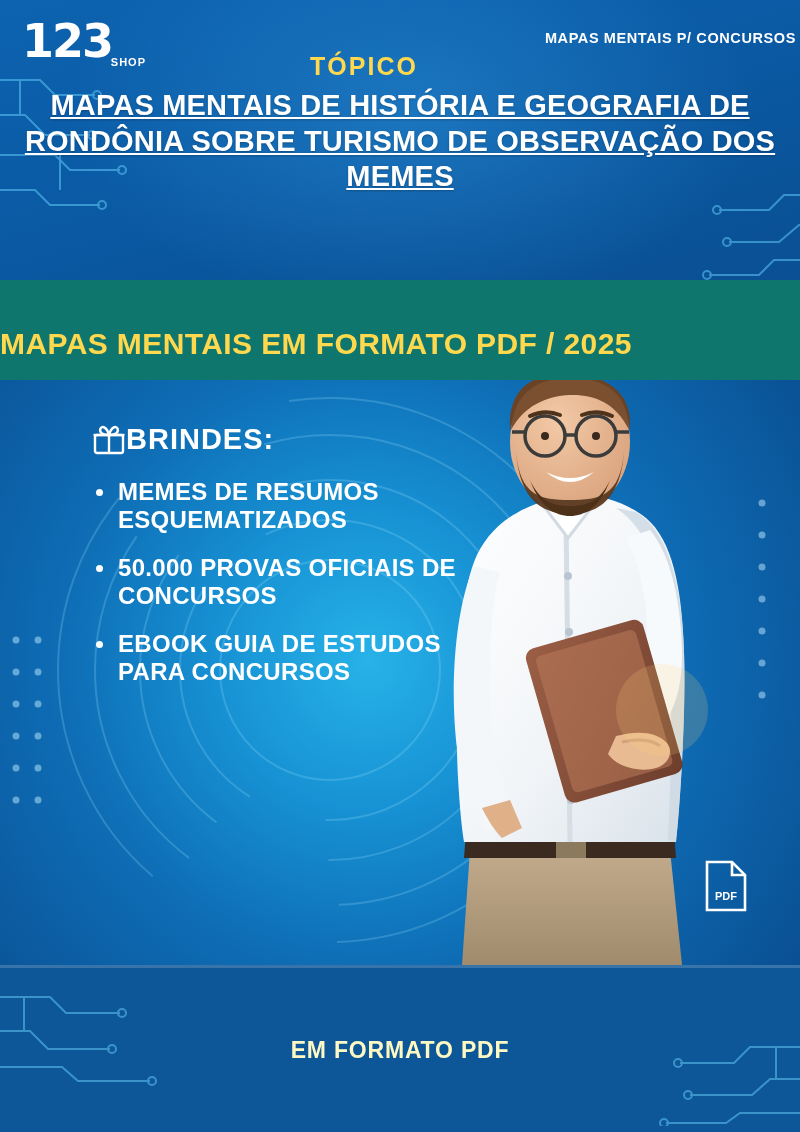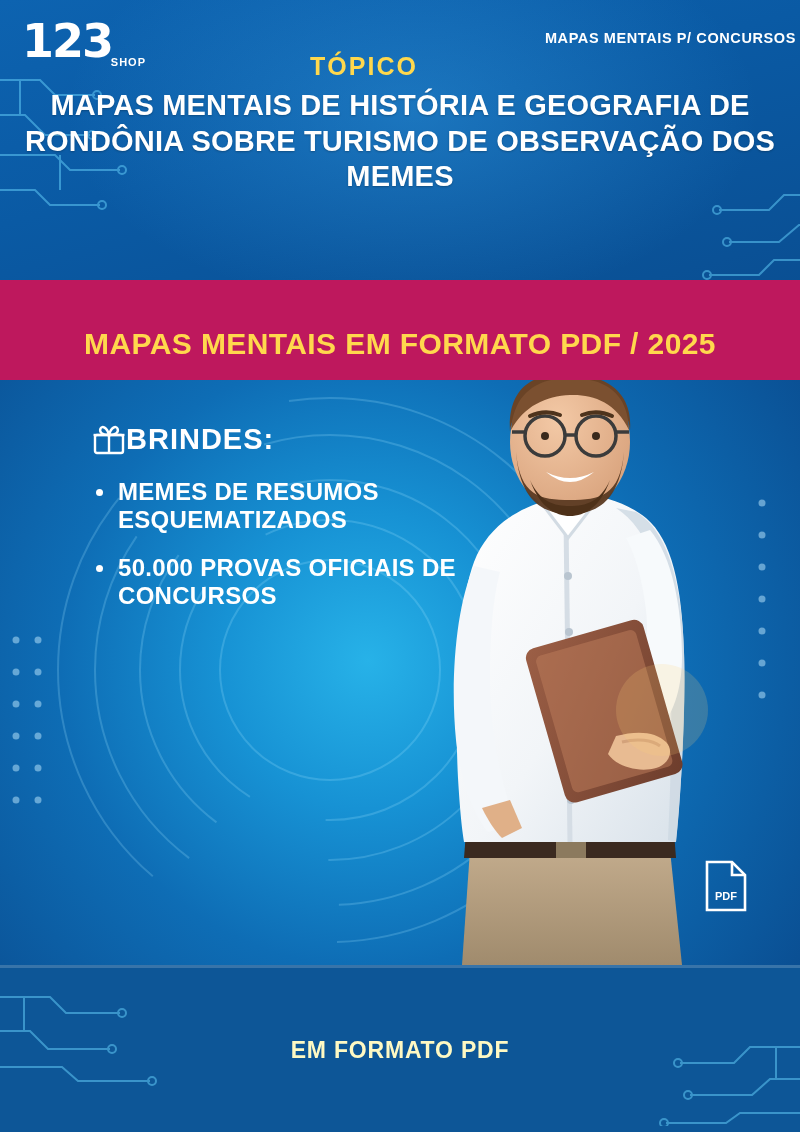--- a/index.html
+++ b/index.html
@@ -90,32 +90,32 @@
     left: 20px; top: 88px;
     width: 760px;
     text-align: center;
     color: #ffffff;
     font-size: 29px;
     line-height: 1.23;
     font-weight: bold;
     letter-spacing: 0.2px;
     font-family: "Liberation Sans", sans-serif;
     text-shadow: 0 1px 2px rgba(0,0,0,0.25);
+    text-decoration: underline;
   }
 
   
   .subtitle-bar {
     position: absolute;
     left: 0; top: 280px;
     width: 800px;
     height: 128px;
-    background: #be185d;
+    background: #0f766e;
     display: flex;
     align-items: center;
-    justify-content: center;
   }
   .subtitle-bar .txt {
     color: #ffd84d;
     font-size: 30px;
     font-weight: bold;
     letter-spacing: 0.4px;
     text-align: center;
   }
 
   
@@ -408,20 +408,21 @@
           <path d="M17 13 C10 13 7 10 8.5 6.5 C10 3.5 15 5 17 13 Z"></path>
           <path d="M17 13 C24 13 27 10 25.5 6.5 C24 3.5 19 5 17 13 Z"></path>
         </g>
       </svg>
       <span class="label">BRINDES:</span>
     </div>
 
     <ul class="benefits">
       <li>MEMES DE RESUMOS ESQUEMATIZADOS</li>
       <li>50.000 PROVAS OFICIAIS DE CONCURSOS</li>
+      <li>EBOOK GUIA DE ESTUDOS PARA CONCURSOS</li>
     </ul>
 
     <svg class="pdf-badge" viewBox="0 0 44 54">
       <path d="M3 3 H28 L41 16 V51 H3 Z" fill="none" stroke="#ffffff" stroke-width="2.6"></path>
       <path d="M28 3 V16 H41" fill="none" stroke="#ffffff" stroke-width="2.6"></path>
       <text x="22" y="41" text-anchor="middle" fill="#ffffff" font-size="11" font-family="Liberation Sans, sans-serif" font-weight="bold">PDF</text>
     </svg>
   </div>
 
   <div class="footer-band">

